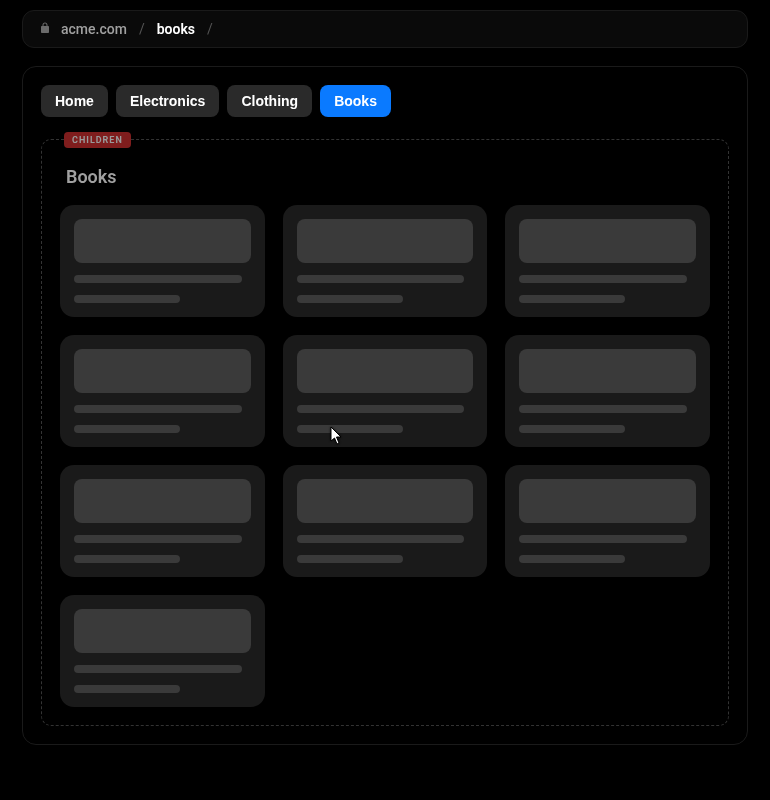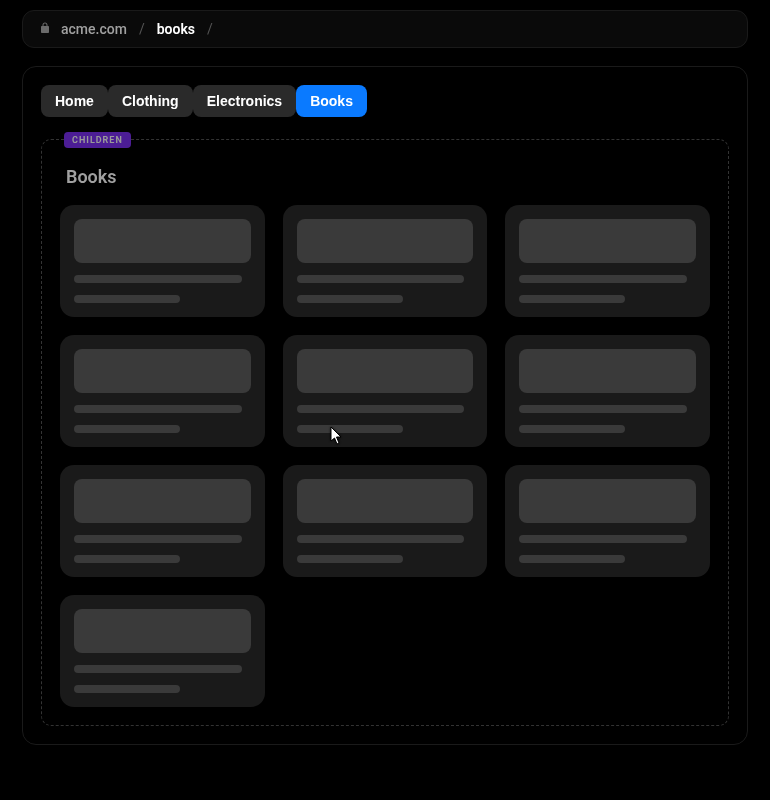--- a/index.html
+++ b/index.html
@@ -55,21 +55,21 @@
       padding: 18px;
     }
     .topbar {
       display: flex;
       align-items: center;
       justify-content: space-between;
       margin-bottom: 22px;
     }
     .tabs {
       display: flex;
-      gap: 0;
+      gap: 8px;
     }
     .tab {
       background: #2a2a2a;
       color: #fff;
       border: none;
       border-radius: 8px;
       padding: 8px 14px;
       font-size: 14px;
       font-weight: 600;
       cursor: pointer;
@@ -91,21 +91,21 @@
     .children-panel {
       position: relative;
       border: 1px dashed #333;
       border-radius: 10px;
       padding: 26px 18px 18px 18px;
     }
     .children-badge {
       position: absolute;
       top: -8px;
       left: 22px;
-      background: #4c1d95;
+      background: #7f1d1d;
       color: #9a9a9a;
       font-size: 9px;
       font-weight: 700;
       letter-spacing: 1px;
       padding: 3px 8px;
       border-radius: 4px;
     }
     .section-title {
       color: #a0a0a0;
       font-size: 18px;
@@ -169,22 +169,22 @@
     <span class="url-host">acme.com</span>
     <span class="url-sep">/</span>
     <span class="url-path">books</span>
     <span class="url-sep">/</span>
   </div>
 
   <div class="app-frame">
     <div class="topbar">
       <div class="tabs">
         <button class="tab">Home</button>
+        <button class="tab">Electronics</button>
         <button class="tab">Clothing</button>
-        <button class="tab">Electronics</button>
         <button class="tab active">Books</button>
       </div>
     </div>
 
     <div class="children-panel">
       <div class="children-badge">CHILDREN</div>
       <div class="section-title">Books</div>
 
       <div class="cards-grid">
         <div class="card">

